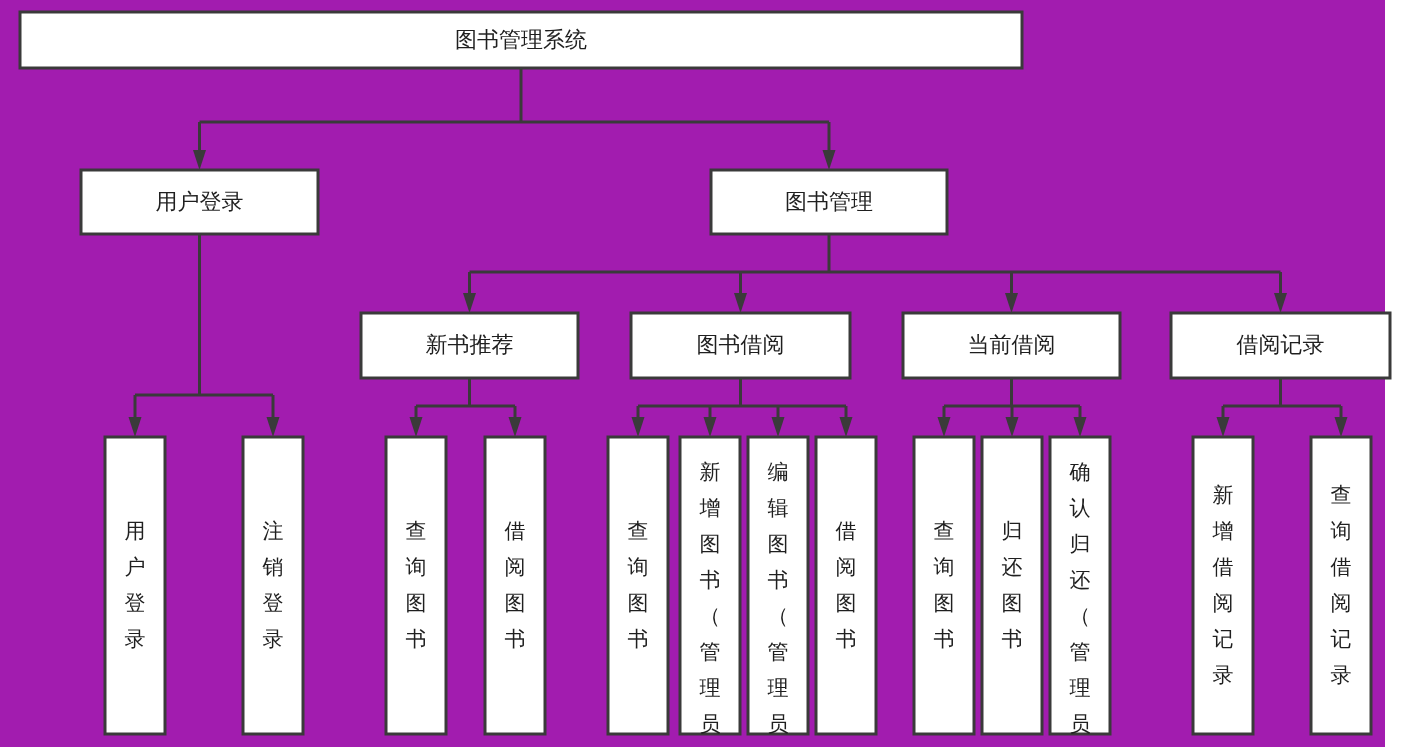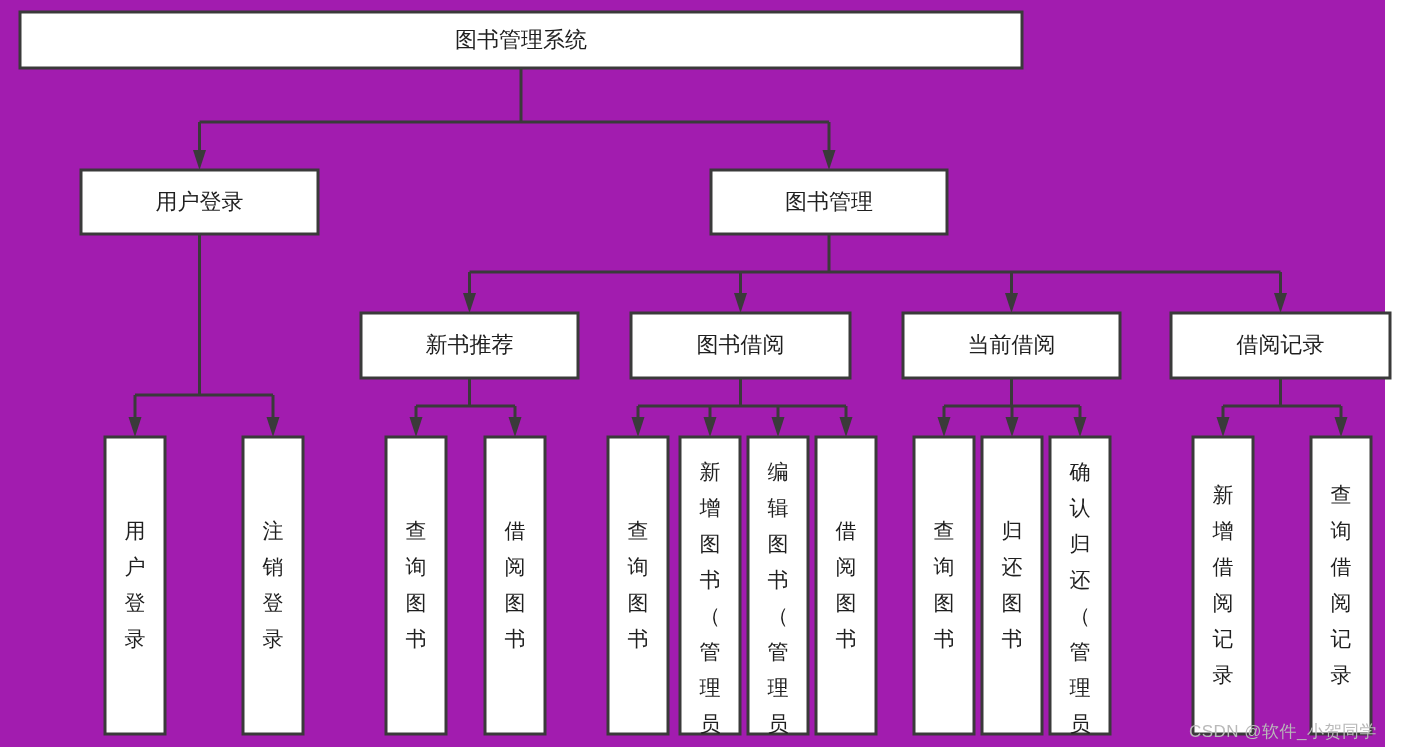--- a/index.html
+++ b/index.html
@@ -166,14 +166,13 @@
         <g>
           <rect x="1193" y="437" width="60" height="297" class="node-rect"></rect>
           <text class="node-label lbl-v" x="1223" y="495.5"><tspan x="1223" dy="0">新</tspan><tspan x="1223" dy="36">增</tspan><tspan x="1223" dy="36">借</tspan><tspan x="1223" dy="36">阅</tspan><tspan x="1223" dy="36">记</tspan><tspan x="1223" dy="36">录</tspan></text>
         </g>
         <g>
           <rect x="1311" y="437" width="60" height="297" class="node-rect"></rect>
           <text class="node-label lbl-v" x="1341" y="495.5"><tspan x="1341" dy="0">查</tspan><tspan x="1341" dy="36">询</tspan><tspan x="1341" dy="36">借</tspan><tspan x="1341" dy="36">阅</tspan><tspan x="1341" dy="36">记</tspan><tspan x="1341" dy="36">录</tspan></text>
         </g>
       </g>
   </svg>
-  <div class="watermark">CSDN @软件_小贺同学</div>
 </div>
 
 </body></html>

